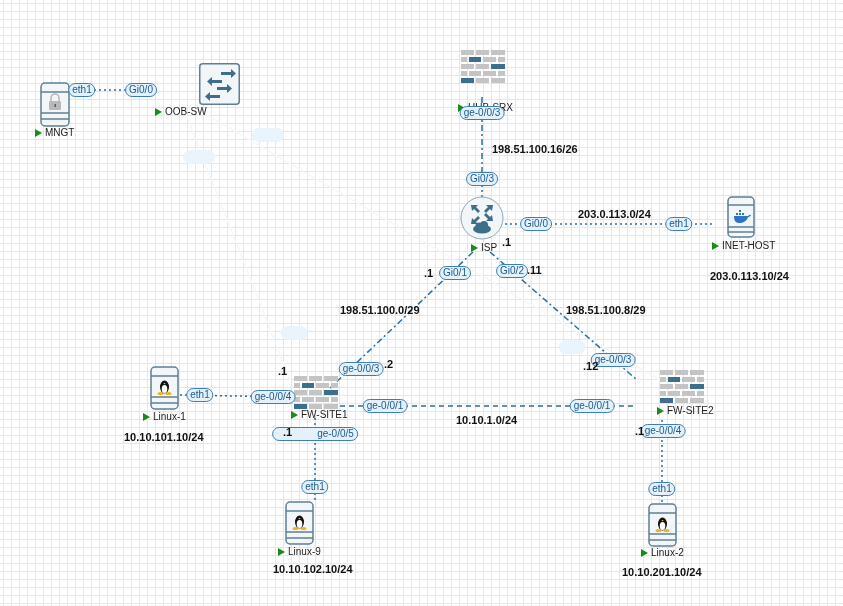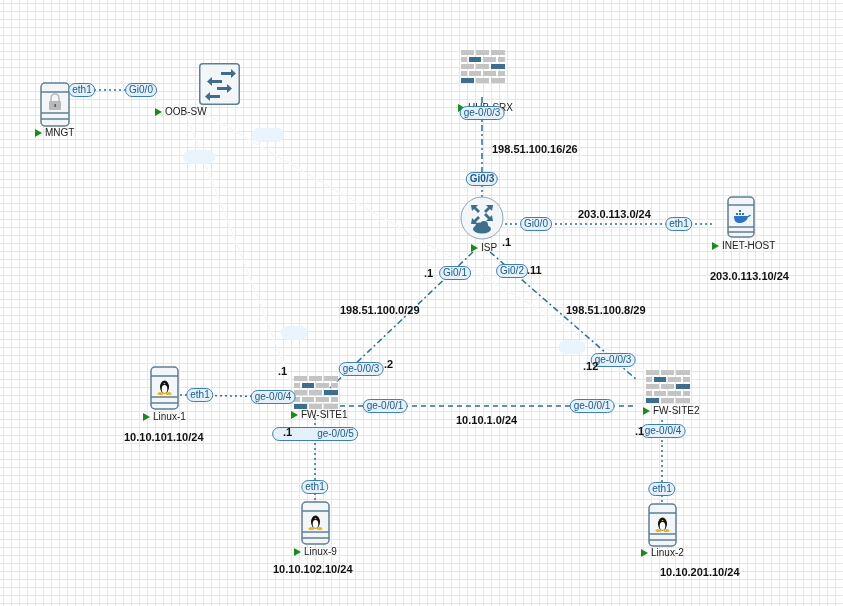--- a/index.html
+++ b/index.html
@@ -186,21 +186,21 @@
     </g>
     <g fill="#3d6e8c">
       <rect x="8" y="7" width="12" height="5"></rect>
         <rect x="30" y="14" width="14" height="5"></rect>
         <rect x="0" y="28" width="13" height="5"></rect>
     </g>
   </svg>
   <div class="node-label" style="left:-3px;top:33px;"><span class="play"></span><span>FW-SITE1</span></div>
 </div>
 
-<div class="node" style="left:646px;top:370px;width:44px;height:44px;">
+<div class="node" style="left:660px;top:370px;width:44px;height:44px;">
   <svg width="44" height="34">
     <g fill="#c4c4c4">
       <rect x="0" y="0" width="13" height="5"></rect>
         <rect x="15" y="0" width="13" height="5"></rect>
         <rect x="30" y="0" width="14" height="5"></rect>
       <rect x="0" y="7" width="6" height="5"></rect>
         <rect x="22" y="7" width="13" height="5"></rect>
         <rect x="37" y="7" width="7" height="5"></rect>
       <rect x="0" y="14" width="13" height="5"></rect>
         <rect x="15" y="14" width="13" height="5"></rect>
@@ -230,21 +230,21 @@
       <ellipse cx="14.5" cy="21" rx="4.5" ry="6.5" fill="#111"></ellipse>
       <ellipse cx="14.5" cy="23" rx="2.8" ry="4" fill="#fff"></ellipse>
       <ellipse cx="10.5" cy="27.5" rx="3" ry="1.6" fill="#f2b21b"></ellipse>
       <ellipse cx="18.5" cy="27.5" rx="3" ry="1.6" fill="#f2b21b"></ellipse>
       <polygon points="13.3,17 15.7,17 14.5,18.5" fill="#f2b21b"></polygon>
     </g>
   </svg>
   <div class="node-label" style="left:-7px;top:45px;"><span class="play"></span><span>Linux-1</span></div>
 </div>
 
-<div class="node" style="left:301px;top:501px;width:29px;height:44px;">
+<div class="node" style="left:285px;top:501px;width:29px;height:44px;">
   <svg width="29" height="44">
     <rect x="1" y="1" width="27" height="42" rx="4" fill="#f3f6f8" stroke="#5f7f93" stroke-width="1.5"></rect>
     <line x1="1" y1="10" x2="28" y2="10" stroke="#5f7f93" stroke-width="1.5"></line>
     <line x1="1" y1="31" x2="28" y2="31" stroke="#5f7f93" stroke-width="1.5"></line>
     <line x1="1" y1="37" x2="28" y2="37" stroke="#5f7f93" stroke-width="1.5"></line>
     <g>
       <ellipse cx="14.5" cy="21" rx="4.5" ry="6.5" fill="#111"></ellipse>
       <ellipse cx="14.5" cy="23" rx="2.8" ry="4" fill="#fff"></ellipse>
       <ellipse cx="10.5" cy="27.5" rx="3" ry="1.6" fill="#f2b21b"></ellipse>
       <ellipse cx="18.5" cy="27.5" rx="3" ry="1.6" fill="#f2b21b"></ellipse>
@@ -272,21 +272,21 @@
 </div>
 
 <div class="port" style="left:82px;top:90px;">eth1</div>
 <div class="port" style="left:141px;top:90px;">Gi0/0</div>
 <div class="port faint" style="left:268px;top:135px;">Gi0/2</div>
 <div class="port faint" style="left:199px;top:157px;">Gi0/1</div>
 <div class="port faint" style="left:294px;top:333px;">fxp0</div>
 <div class="port faint" style="left:572px;top:347px;">fxp0</div>
 
 <div class="port" style="left:482px;top:113px;">ge-0/0/3</div>
-<div class="port" style="left:482px;top:179px;font-weight:bold;">Gi0/3</div>
+<div class="port" style="left:482px;top:179px;">Gi0/3</div>
 <div class="port" style="left:536px;top:224px;">Gi0/0</div>
 <div class="port" style="left:679px;top:224px;">eth1</div>
 <div class="port" style="left:455px;top:273px;">Gi0/1</div>
 <div class="port" style="left:512px;top:271px;">Gi0/2</div>
 
 <div class="port" style="left:361px;top:369px;">ge-0/0/3</div>
 <div class="port" style="left:273px;top:397px;">ge-0/0/4</div>
 <div class="port" style="left:385px;top:406px;">ge-0/0/1</div>
 <div class="port" style="left:315px;top:434px;padding-left:44px;">ge-0/0/5</div>
 
@@ -309,13 +309,13 @@
 <div class="addr" style="left:527px;top:264px;">.11</div>
 <div class="addr" style="left:384px;top:358px;">.2</div>
 <div class="addr" style="left:278px;top:365px;">.1</div>
 <div class="addr" style="left:283px;top:426px;">.1</div>
 <div class="addr" style="left:583px;top:360px;">.12</div>
 <div class="addr" style="left:635px;top:425px;">.1</div>
 
 <div class="ip-label" style="left:710px;top:270px;">203.0.113.10/24</div>
 <div class="ip-label" style="left:124px;top:431px;">10.10.101.10/24</div>
 <div class="ip-label" style="left:273px;top:563px;">10.10.102.10/24</div>
-<div class="ip-label" style="left:660px;top:566px;">10.10.201.10/24</div>
+<div class="ip-label" style="left:622px;top:566px;">10.10.201.10/24</div>
 
 </body></html>

